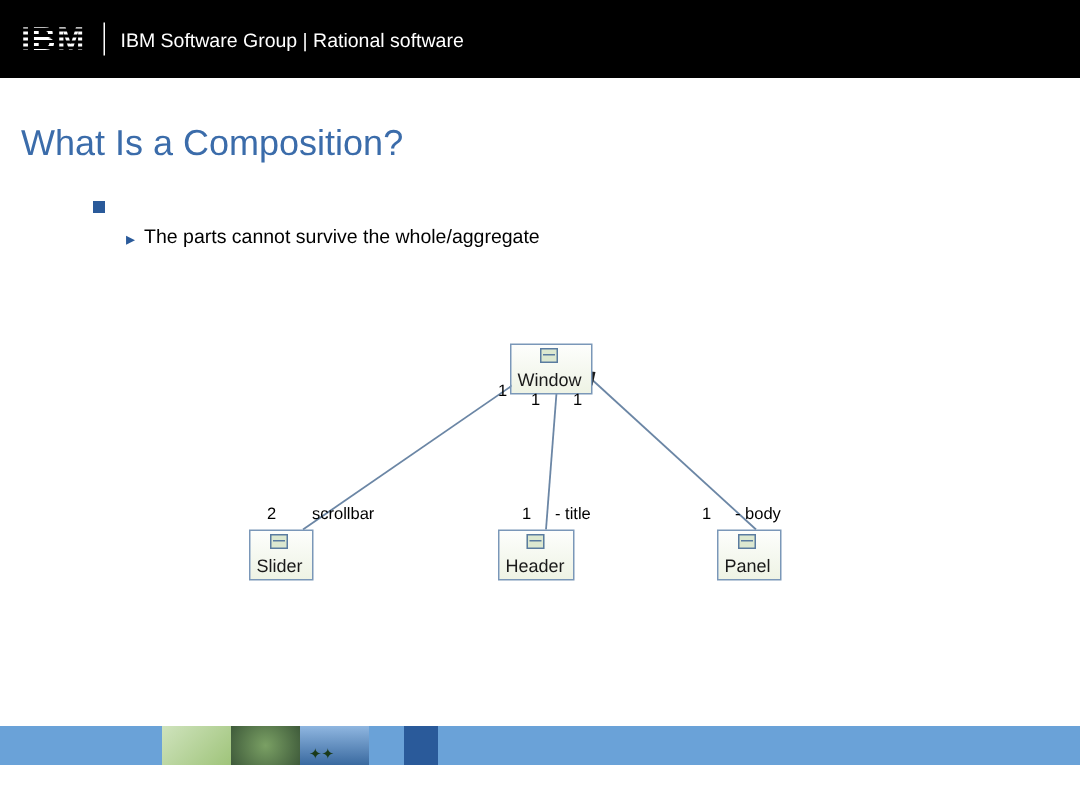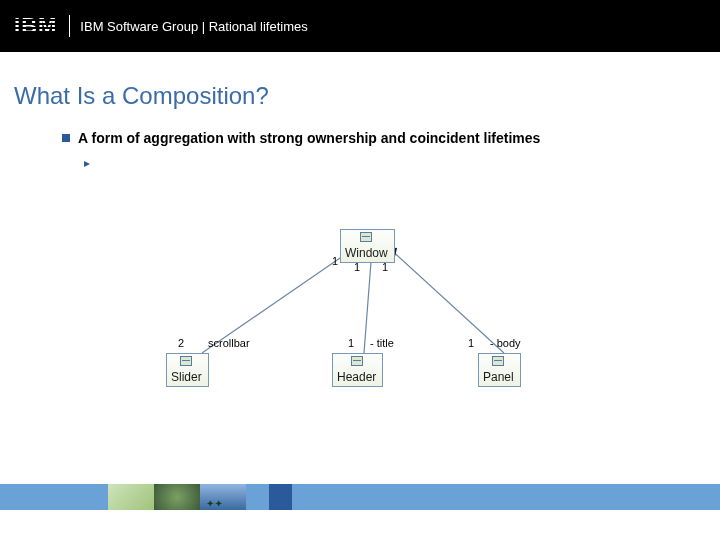--- a/index.html
+++ b/index.html
@@ -158,32 +158,32 @@
 </head>
 <body>
 
 <div class="topbar">
   <div class="ibm-logo">
     <span class="ibm-letter">I</span>
       <span class="ibm-letter">B</span>
       <span class="ibm-letter">M</span>
   </div>
   <div class="vline"></div>
-  <div class="topbar-text">IBM Software Group | Rational lifetimes</div>
+  <div class="topbar-text">IBM Software Group | Rational software</div>
 </div>
 
 <h1 class="slide-title">What Is a Composition?</h1>
 
 <div class="content">
   <div class="bullet-main">
     <span class="sq"></span>
-    <span>A form of aggregation with strong ownership and coincident lifetimes</span>
   </div>
   <div class="bullet-sub">
     <span class="arrow">▸</span>
+    <span>The parts cannot survive the whole/aggregate</span>
   </div>
 </div>
 
 <div class="diagram">
 
   <svg class="lines">
 
     <line x1="196" y1="22" x2="42" y2="128" stroke="#6b86a5" stroke-width="1.2"></line>
     <polygon points="196,22 187,23 189,31 198,30" fill="#1a1a1a"></polygon>
 

